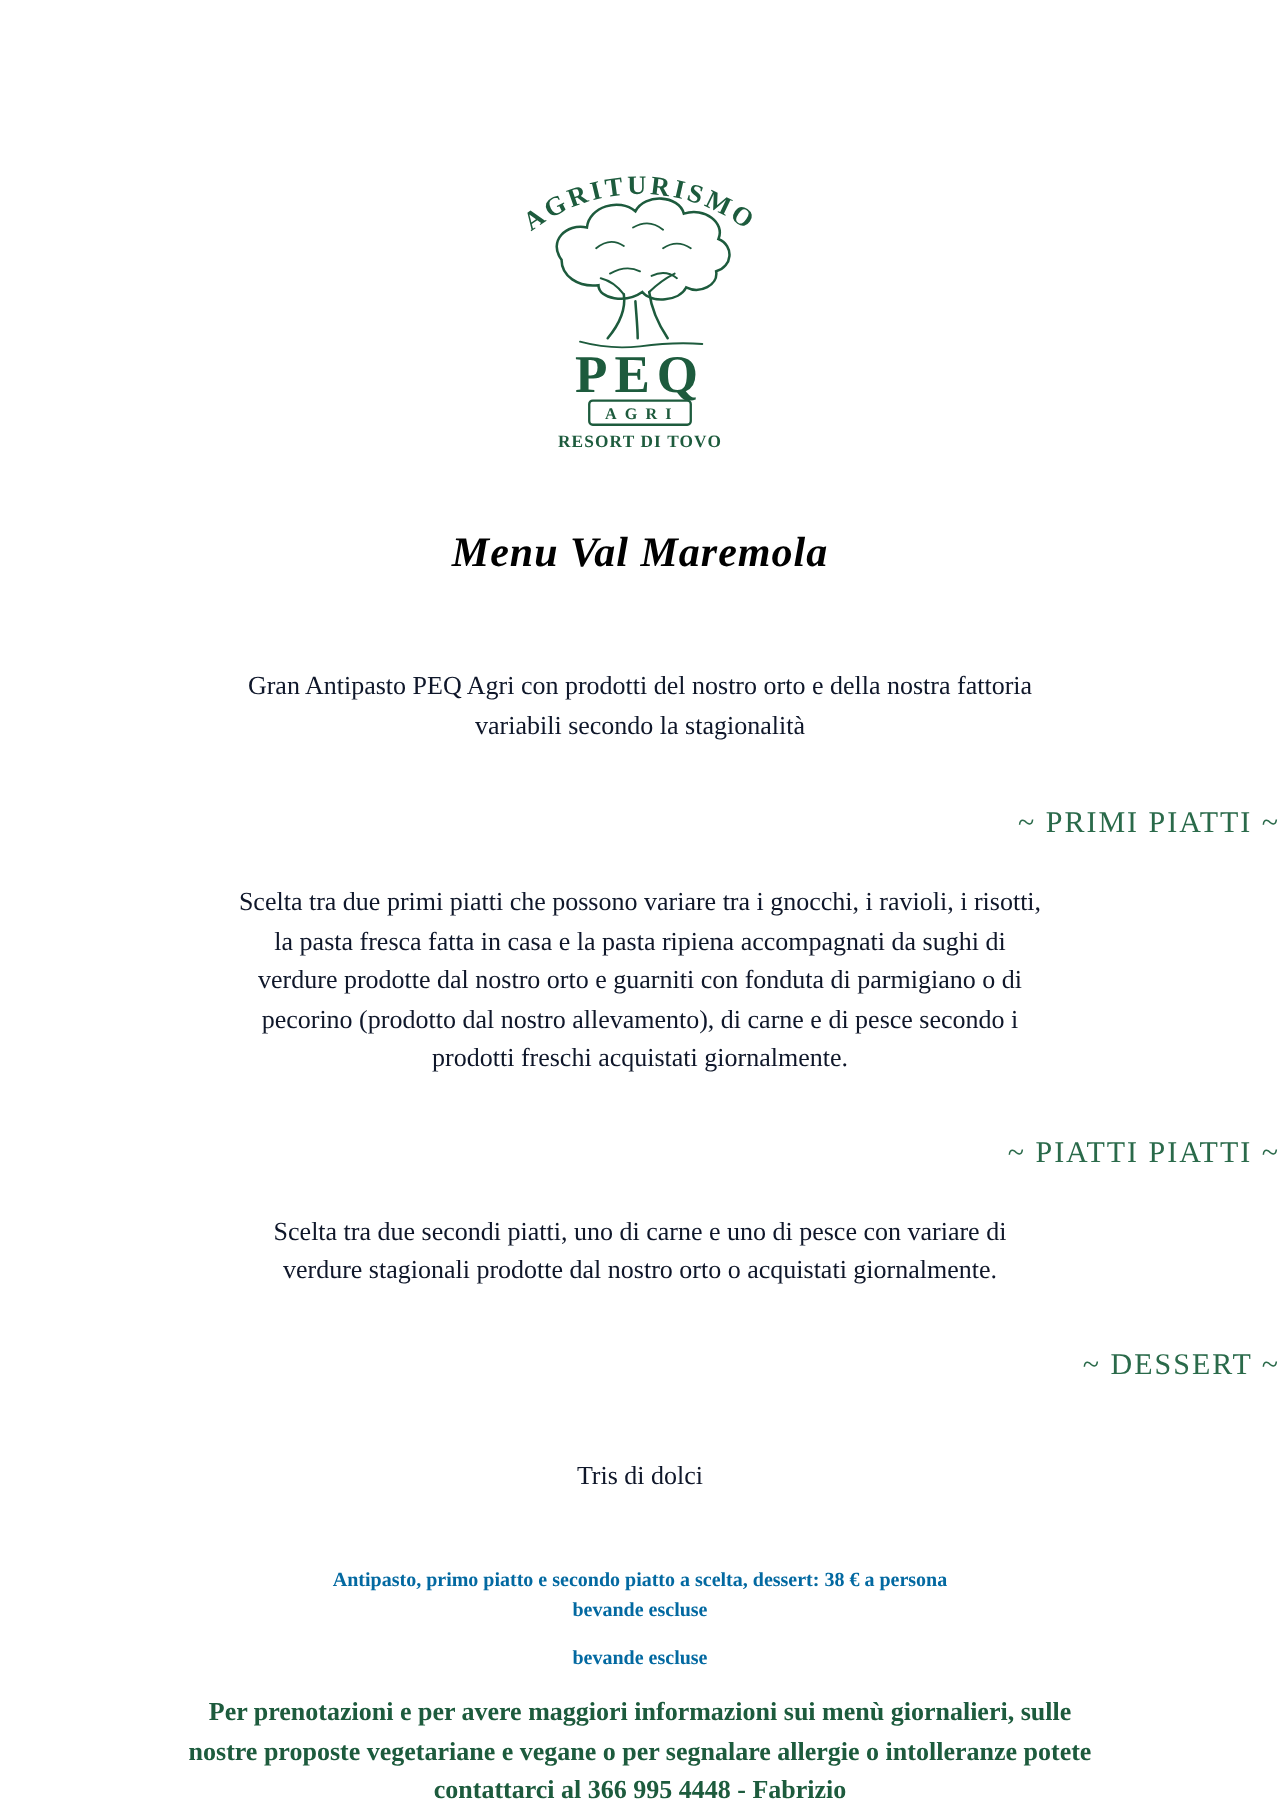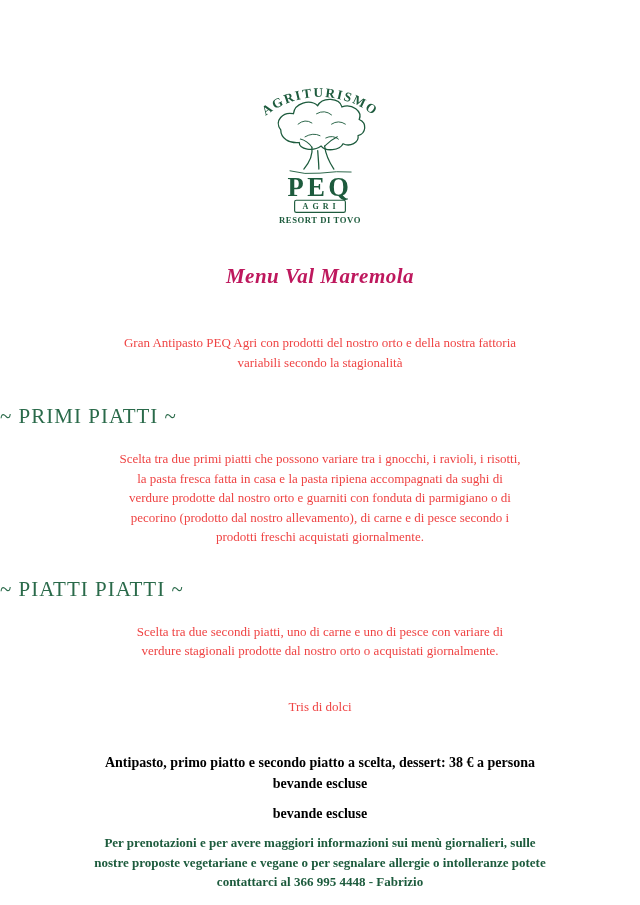--- a/index.html
+++ b/index.html
@@ -14,53 +14,53 @@
     width: 640px;
     height: 905px;
     background: #ffffff;
     padding-top: 56px;
     overflow: hidden;
   }
   .logo-wrap { text-align: center; line-height: 0; }
   .page-title {
     margin-top: 36px;
     text-align: center;
-    color: #be185d;
+    color: #000000;
     font-size: 21px;
     font-weight: bold;
     font-style: italic;
     letter-spacing: 0.5px;
   }
   .para {
     width: 408px;
     margin: 0 auto;
     text-align: center;
     font-size: 13px;
     line-height: 1.5;
-    color: #ef4444;
+    color: #0f172a;
   }
   .intro { margin-top: 44px; }
   .section-heading {
     margin-top: 30px;
-    text-align: left;
+    text-align: right;
     color: #2a6a4a;
-    font-size: 21px;
+    font-size: 15px;
     font-weight: normal;
     letter-spacing: 1px;
   }
   .section-heading.first { margin-top: 32px; }
   .section-text { margin-top: 20px; }
   .dessert-text { margin-top: 36px; }
   .offer {
     width: 440px;
     margin: 0 auto;
     text-align: center;
-    color: #000000;
+    color: #0369a1;
     font-weight: bold;
-    font-size: 14px;
+    font-size: 10px;
     line-height: 1.5;
   }
   .offer-1 { margin-top: 36px; }
   .offer-2 { margin-top: 9px; }
   .contact {
     width: 452px;
     margin: 9px auto 0 auto;
     text-align: center;
     color: #1d5b3d;
     font-weight: bold;
@@ -98,20 +98,21 @@
   <h1 class="page-title">Menu Val Maremola</h1>
 
   <p class="para intro">Gran Antipasto PEQ Agri con prodotti del nostro orto e della nostra fattoria variabili secondo la stagionalità</p>
 
   <h2 class="section-heading first">~ PRIMI PIATTI ~</h2>
   <p class="para section-text">Scelta tra due primi piatti che possono variare tra i gnocchi, i ravioli, i risotti, la pasta fresca fatta in casa e la pasta ripiena accompagnati da sughi di verdure prodotte dal nostro orto e guarniti con fonduta di parmigiano o di pecorino (prodotto dal nostro allevamento), di carne e di pesce secondo i prodotti freschi acquistati giornalmente.</p>
 
   <h2 class="section-heading">~ PIATTI PIATTI ~</h2>
   <p class="para section-text">Scelta tra due secondi piatti, uno di carne e uno di pesce con variare di verdure stagionali prodotte dal nostro orto o acquistati giornalmente.</p>
 
+  <h2 class="section-heading">~ DESSERT ~</h2>
   <p class="para dessert-text">Tris di dolci</p>
 
   <div class="offer offer-1">
     <div>Antipasto, primo piatto e secondo piatto a scelta, dessert: 38 € a persona</div>
     <div>bevande escluse</div>
   </div>
 
   <div class="offer offer-2">
     <div>bevande escluse</div>
   </div>

